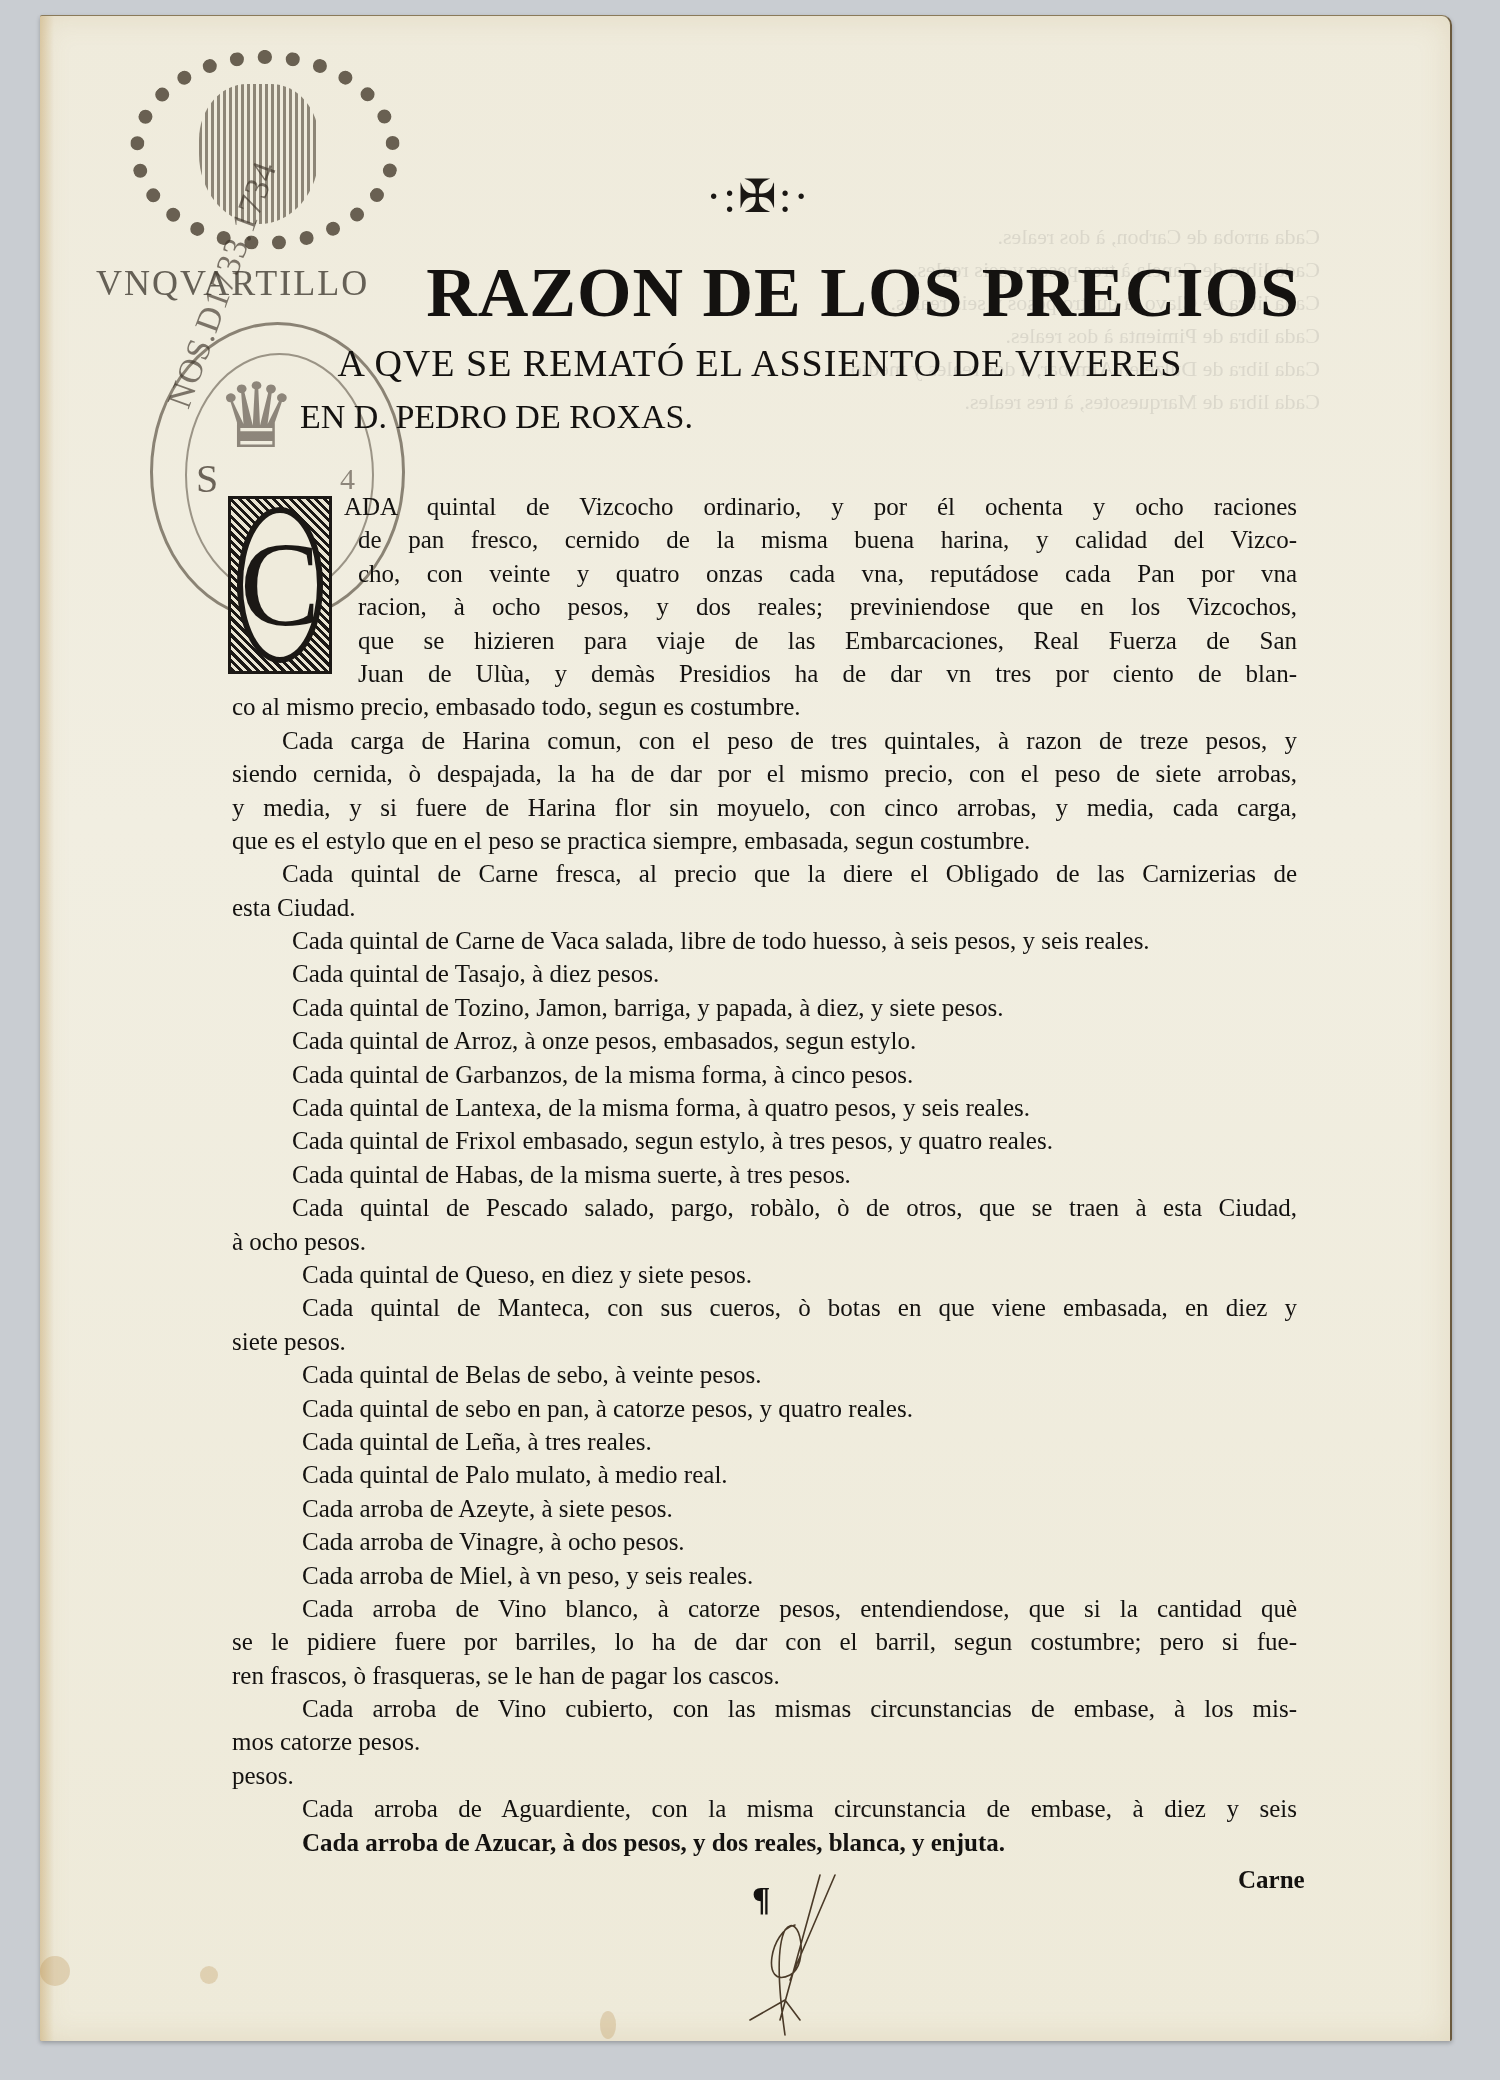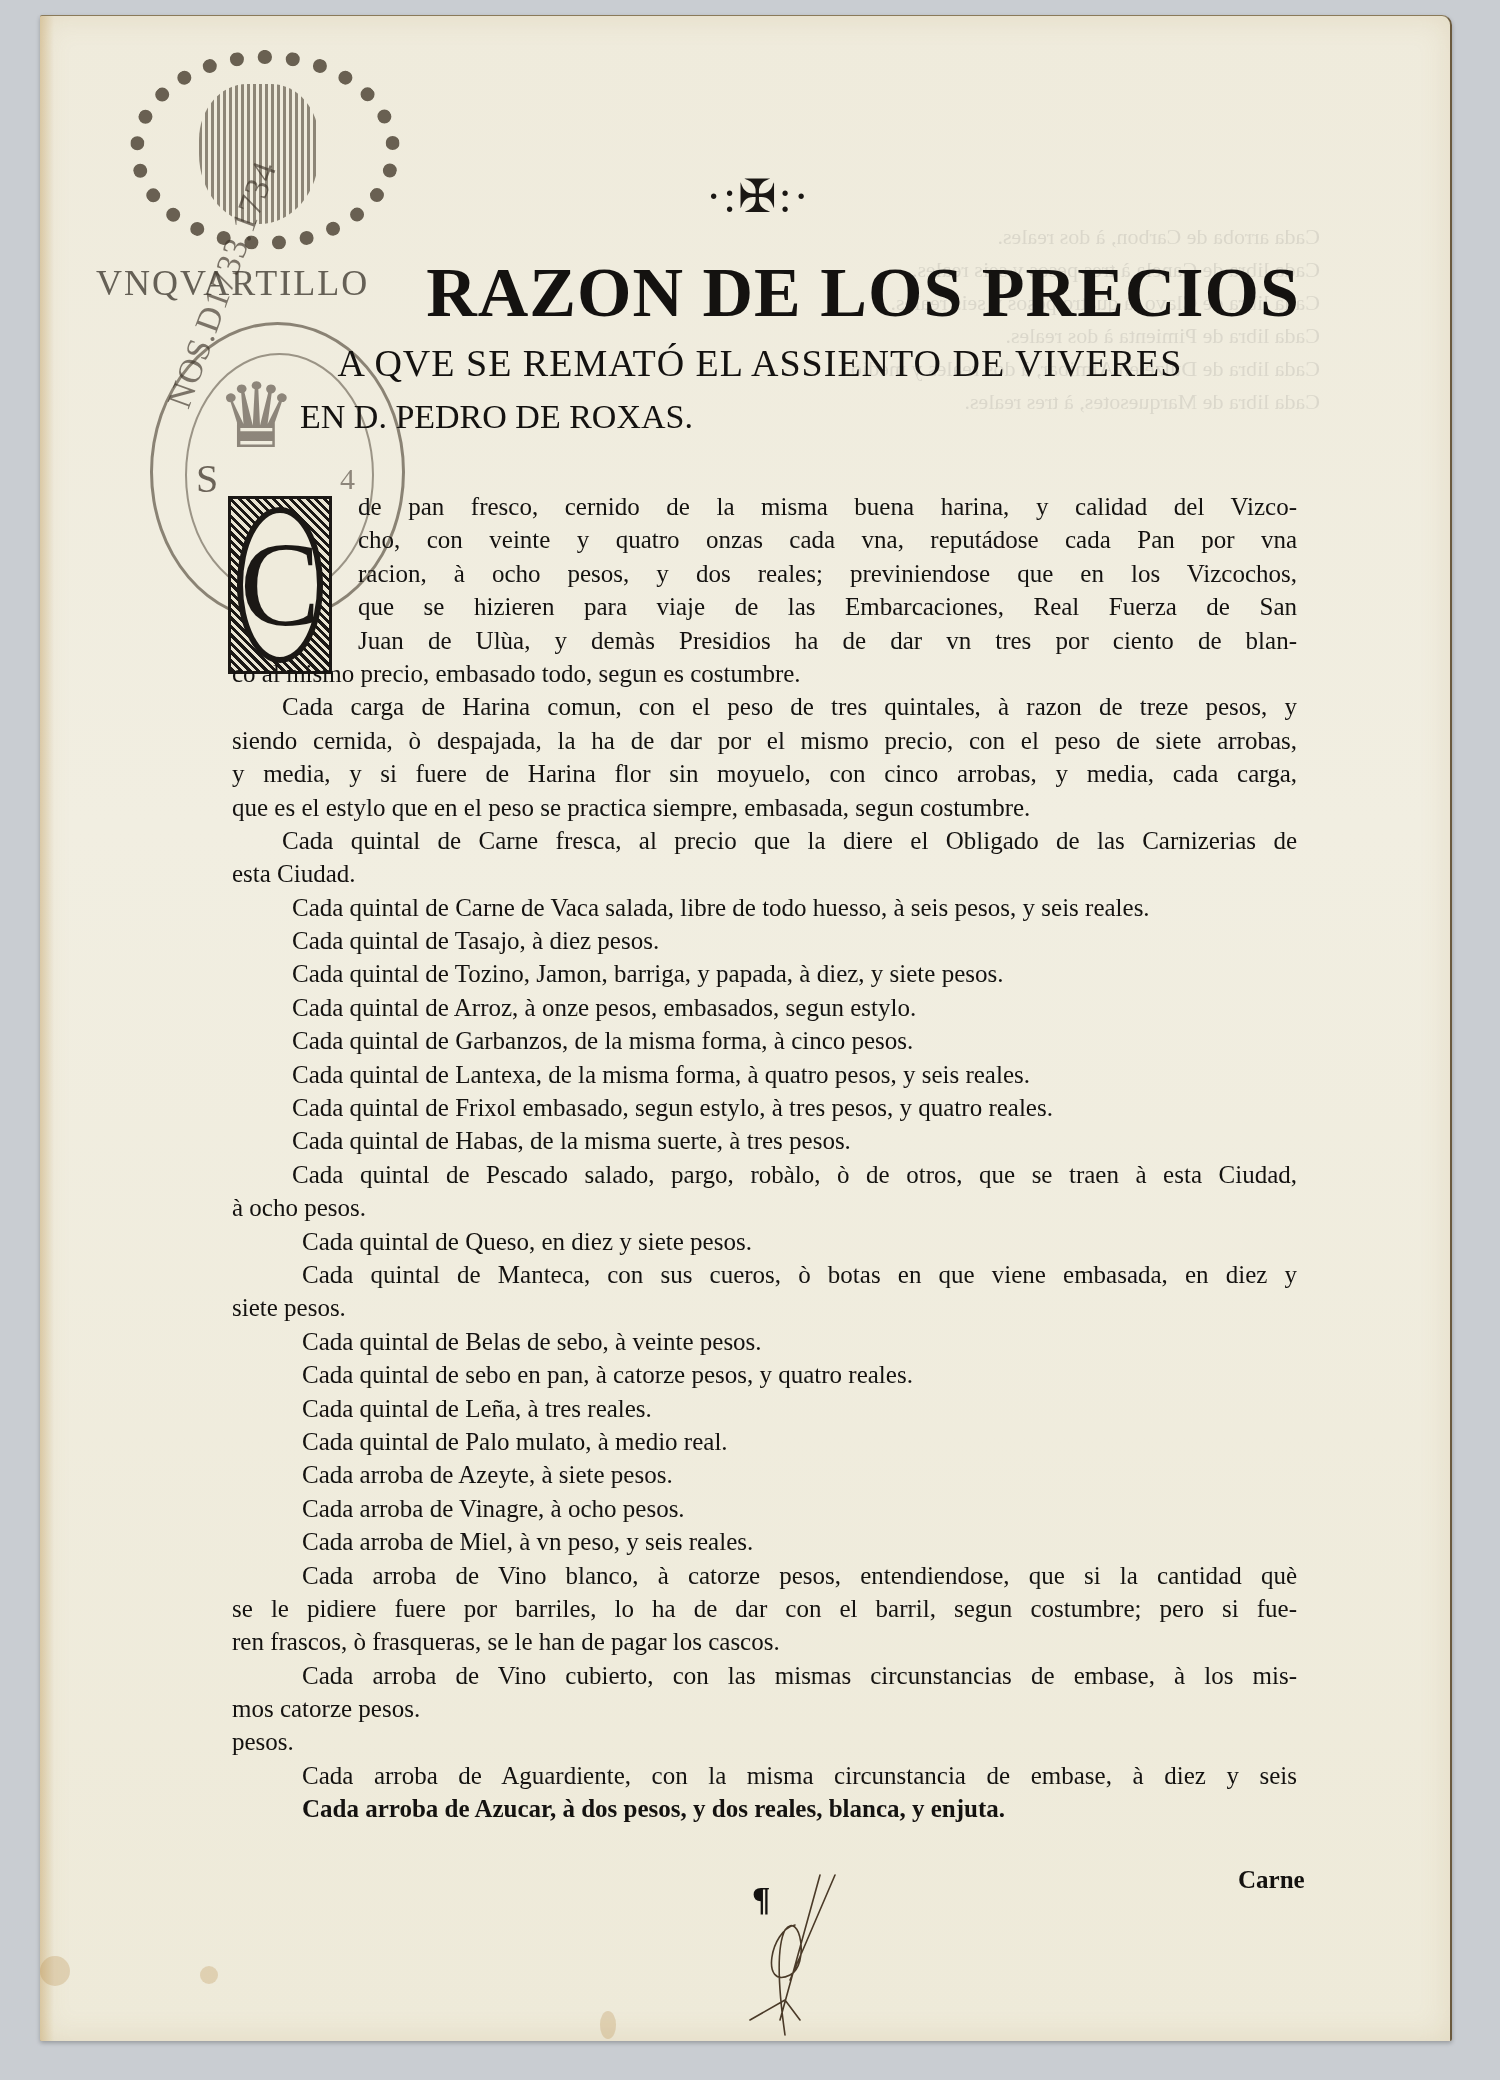--- a/index.html
+++ b/index.html
@@ -282,20 +282,21 @@
 <h1 class="title">RAZON DE LOS PRECIOS</h1>
 <h2 class="subtitle">A QVE SE REMATÓ EL ASSIENTO DE VIVERES</h2>
 <h3 class="subtitle2">EN D. PEDRO DE ROXAS.</h3>
 
 <div class="dropcap">
   <div class="dropcap-letter">C</div>
 </div>
 
 <div class="body-text">
 
+  <div class="line indent-cap justify">ADA quintal de Vizcocho ordinario, y por él ochenta y ocho raciones</div>
   <div class="line indent-cap justify" style="padding-left:126px">de pan fresco, cernido de la misma buena harina, y calidad del Vizco-</div>
   <div class="line indent-cap justify" style="padding-left:126px">cho, con veinte y quatro onzas cada vna, reputádose cada Pan por vna</div>
   <div class="line indent-cap justify" style="padding-left:126px">racion, à ocho pesos, y dos reales; previniendose que en los Vizcochos,</div>
   <div class="line indent-cap justify" style="padding-left:126px">que se hizieren para viaje de las Embarcaciones, Real Fuerza de San</div>
   <div class="line indent-cap justify" style="padding-left:126px">Juan de Ulùa, y demàs Presidios ha de dar vn tres por ciento de blan-</div>
   <div class="line">co al mismo precio, embasado todo, segun es costumbre.</div>
 
   <div class="line indent-1 justify">Cada carga de Harina comun, con el peso de tres quintales, à razon de treze pesos, y</div>
   <div class="line justify">siendo cernida, ò despajada, la ha de dar por el mismo precio, con el peso de siete arrobas,</div>
   <div class="line justify">y media, y si fuere de Harina flor sin moyuelo, con cinco arrobas, y media, cada carga,</div>

